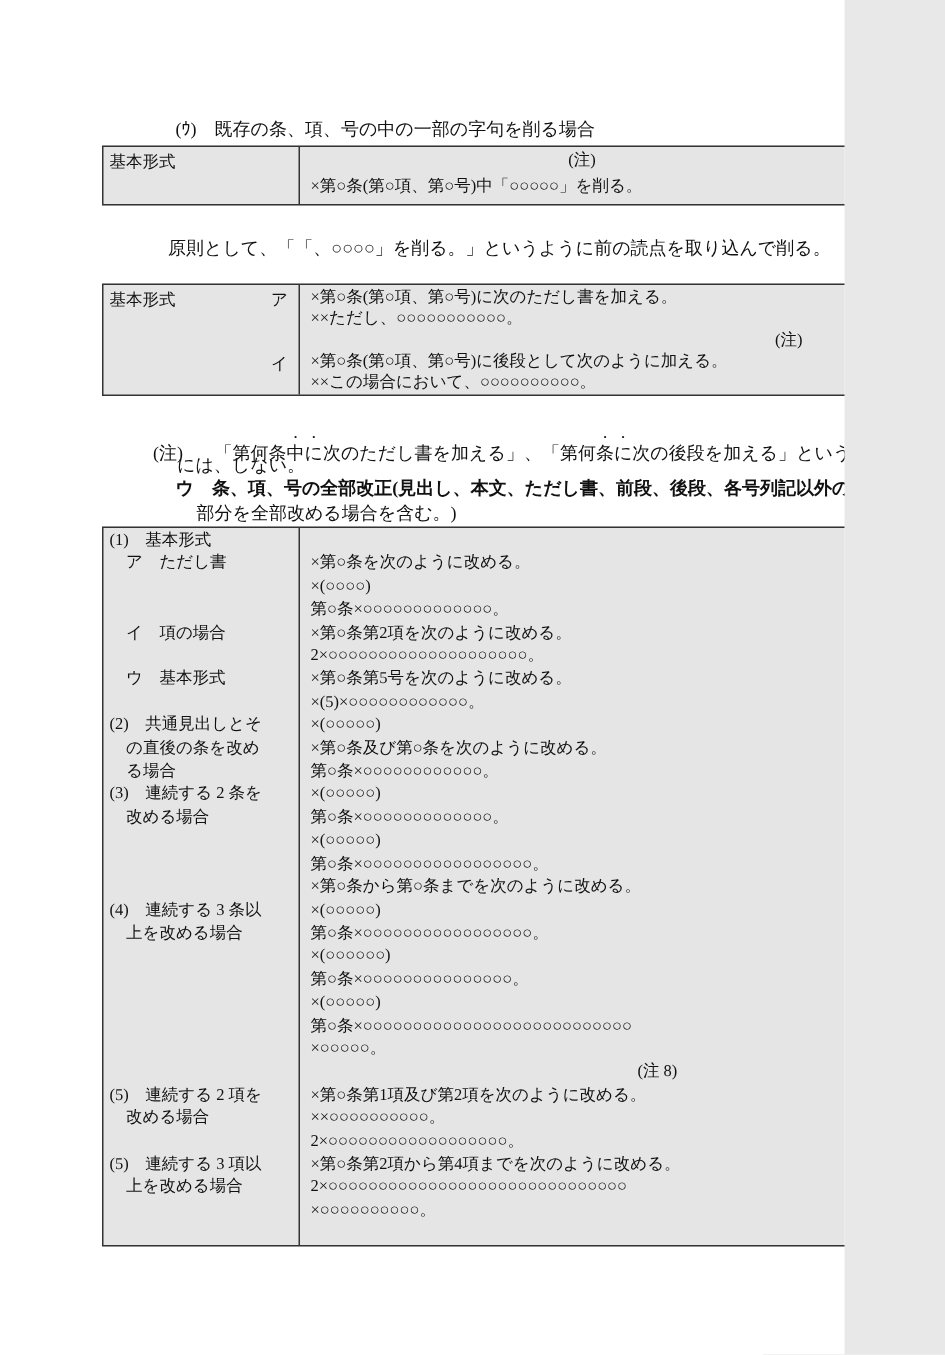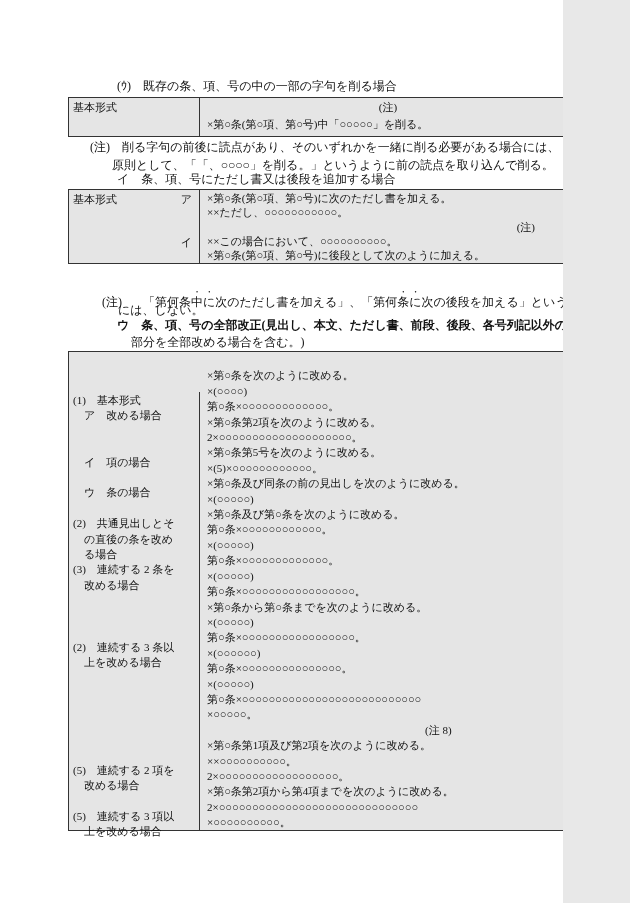--- a/index.html
+++ b/index.html
@@ -73,67 +73,65 @@
   <div class="dtable" style="left:68px;top:97px;width:500px;height:38px;">
     <div class="dcell-left">
       <span>基本形式</span>
     </div>
     <div class="dcell-right">
       <div class="t1-note">(注)</div>
       <div class="t1-line">×第○条(第○項、第○号)中「○○○○○」を削る。</div>
     </div>
   </div>
 
-  <div class="abs ntext12" style="left:90px;top:139px;">(注)　削る字句の前後に読点があり、そのいずれかを一緒に削る必要がある場合には、</div>
   <div class="abs ntext12" style="left:112px;top:157px;">原則として、「「、○○○○」を削る。」というように前の読点を取り込んで削る。</div>
 
-  <div class="abs htext" style="left:117px;top:171px;">イ　条、項、号にただし書又は後段を追加する場合</div>
 
   <div class="dtable" style="left:68px;top:189px;width:500px;height:73px;">
     <div class="dcell-left">
       <span>基本形式</span>
       <span class="mark mark-a">ア</span>
       <span class="mark mark-b">イ</span>
     </div>
     <div class="dcell-right t2lines">
         <div class="tline">×第○条(第○項、第○号)に次のただし書を加える。</div>
         <div class="tline">××ただし、○○○○○○○○○○○。</div>
         <div class="tline rnote">(注)</div>
+        <div class="tline">×第○条(第○項、第○号)に後段として次のように加える。</div>
         <div class="tline">××この場合において、○○○○○○○○○○。</div>
-        <div class="tline">×第○条(第○項、第○号)に後段として次のように加える。</div>
       </div>
   </div>
 
   <div class="abs ntext12" style="left:90px;top:273px;">
     <span class="nlabel">(注)</span><span class="note2-text"><span>「第何条</span><span class="bouten">中に</span><span>次のただし書を加える」、「第何</span><span class="bouten">条に</span><span>次の後段を加える」というふう</span></span>
   </div>
   <div class="abs ntext12" style="left:118px;top:302px;">には、しない。</div>
 
   <div class="abs htext" style="left:117px;top:317px;font-weight:bold;">ウ　条、項、号の全部改正(見出し、本文、ただし書、前段、後段、各号列記以外の</div>
   <div class="abs htext" style="left:131px;top:334px;">部分を全部改める場合を含む。)</div>
 
   <div class="dtable" style="left:68px;top:351px;width:500px;height:478px;">
-    <div class="dcell-left t3col t3left" style="padding-top:1px;margin-top:40px;">
+    <div class="dcell-left t3col t3left" style="padding-top:1px;">
         <div class="tline">(1)　基本形式</div>
-        <div class="tline">　ア　改める場合</div>
+        <div class="tline">　ア　ただし書</div>
         <div class="tline">&nbsp;</div>
         <div class="tline">&nbsp;</div>
         <div class="tline">　イ　項の場合</div>
         <div class="tline">&nbsp;</div>
-        <div class="tline">　ウ　条の場合</div>
+        <div class="tline">　ウ　基本形式</div>
         <div class="tline">&nbsp;</div>
         <div class="tline">(2)　共通見出しとそ</div>
         <div class="tline">　の直後の条を改め</div>
         <div class="tline">　る場合</div>
         <div class="tline">(3)　連続する 2 条を</div>
         <div class="tline">　改める場合</div>
         <div class="tline">&nbsp;</div>
         <div class="tline">&nbsp;</div>
         <div class="tline">&nbsp;</div>
-        <div class="tline">(2)　連続する 3 条以</div>
+        <div class="tline">(4)　連続する 3 条以</div>
         <div class="tline">　上を改める場合</div>
         <div class="tline">&nbsp;</div>
         <div class="tline">&nbsp;</div>
         <div class="tline">&nbsp;</div>
         <div class="tline">&nbsp;</div>
         <div class="tline">&nbsp;</div>
         <div class="tline">&nbsp;</div>
         <div class="tline">(5)　連続する 2 項を</div>
         <div class="tline">　改める場合</div>
         <div class="tline">&nbsp;</div>
@@ -144,21 +142,20 @@
       </div>
     <div class="dcell-right t3col t3right">
         <div class="tline">&nbsp;</div>
         <div class="tline">×第○条を次のように改める。</div>
         <div class="tline">×(○○○○)</div>
         <div class="tline">第○条×○○○○○○○○○○○○○。</div>
         <div class="tline">×第○条第2項を次のように改める。</div>
         <div class="tline">2×○○○○○○○○○○○○○○○○○○○○。</div>
         <div class="tline">×第○条第5号を次のように改める。</div>
         <div class="tline">×(5)×○○○○○○○○○○○○。</div>
-        <div class="tline">×第○条及び同条の前の見出しを次のように改める。</div>
         <div class="tline">×(○○○○○)</div>
         <div class="tline">×第○条及び第○条を次のように改める。</div>
         <div class="tline">第○条×○○○○○○○○○○○○。</div>
         <div class="tline">×(○○○○○)</div>
         <div class="tline">第○条×○○○○○○○○○○○○○。</div>
         <div class="tline">×(○○○○○)</div>
         <div class="tline">第○条×○○○○○○○○○○○○○○○○○。</div>
         <div class="tline">×第○条から第○条までを次のように改める。</div>
         <div class="tline">×(○○○○○)</div>
         <div class="tline">第○条×○○○○○○○○○○○○○○○○○。</div>

